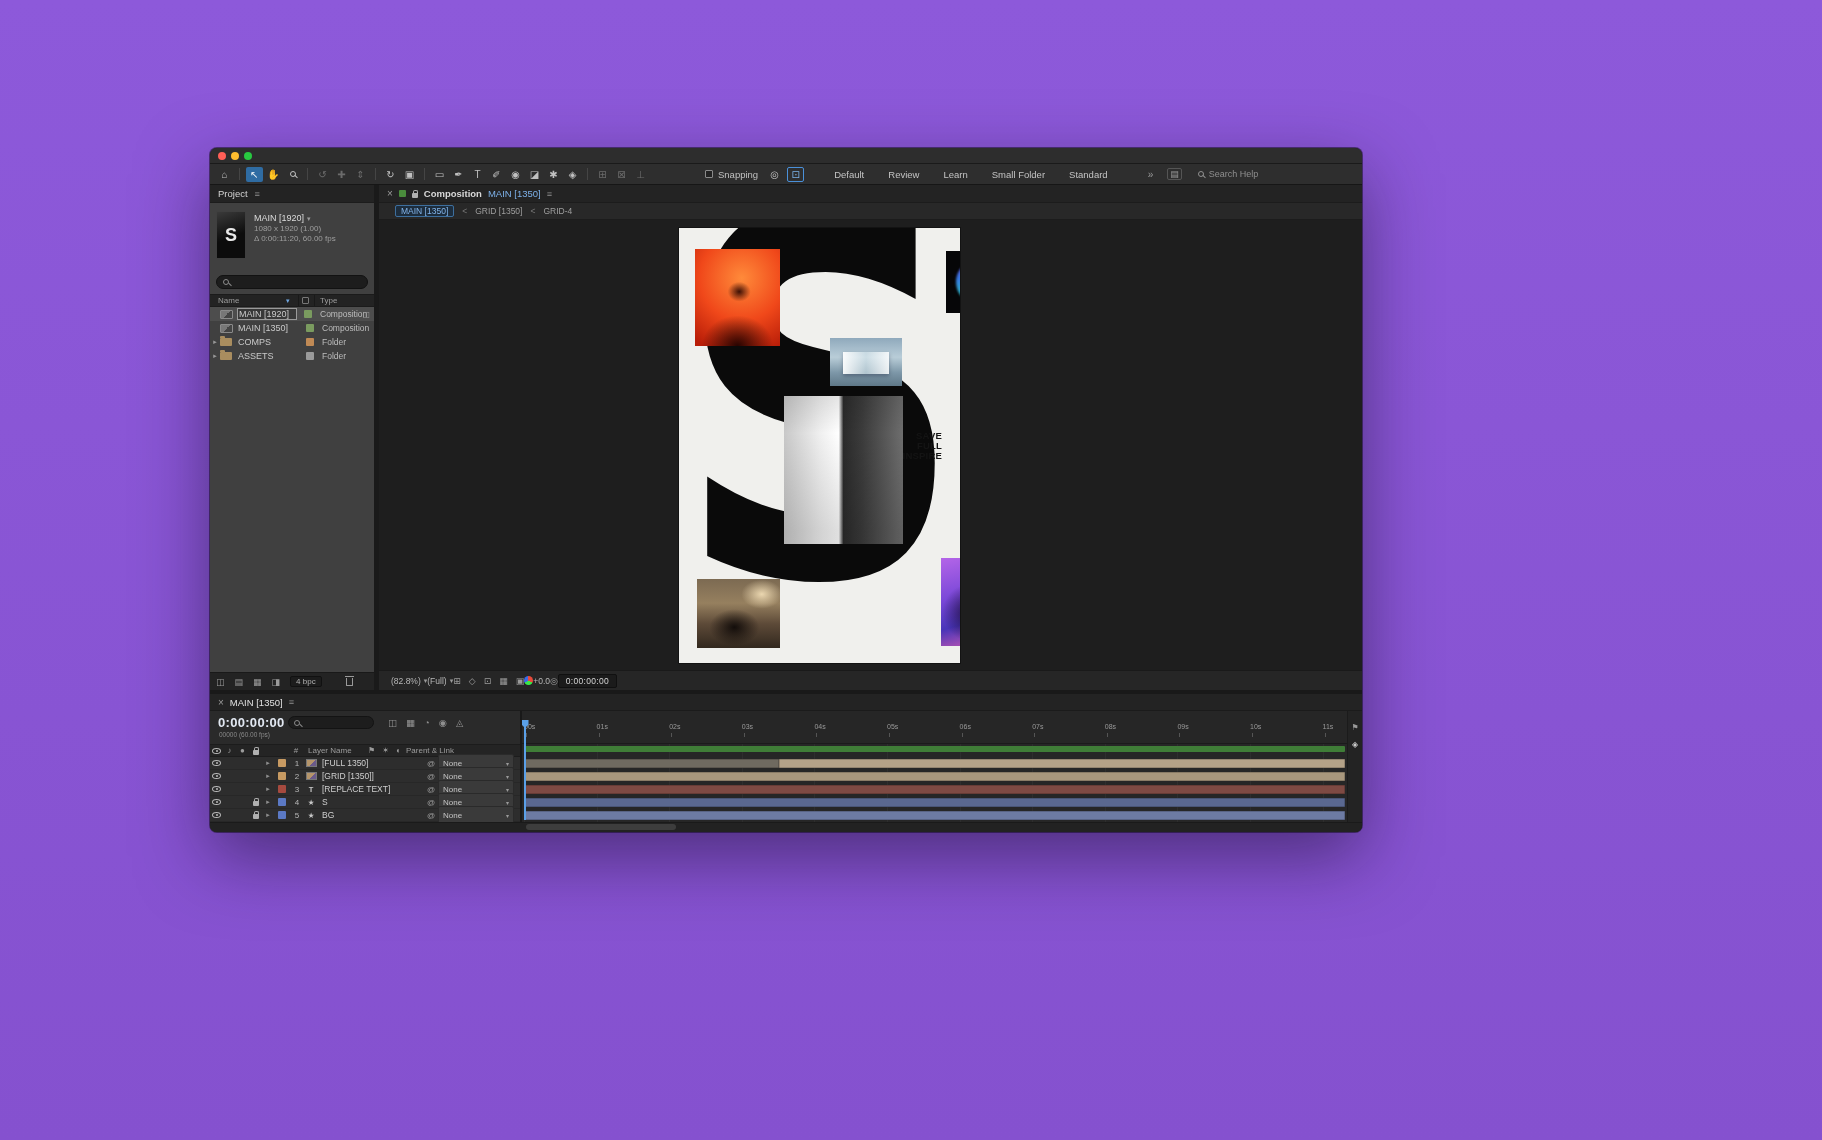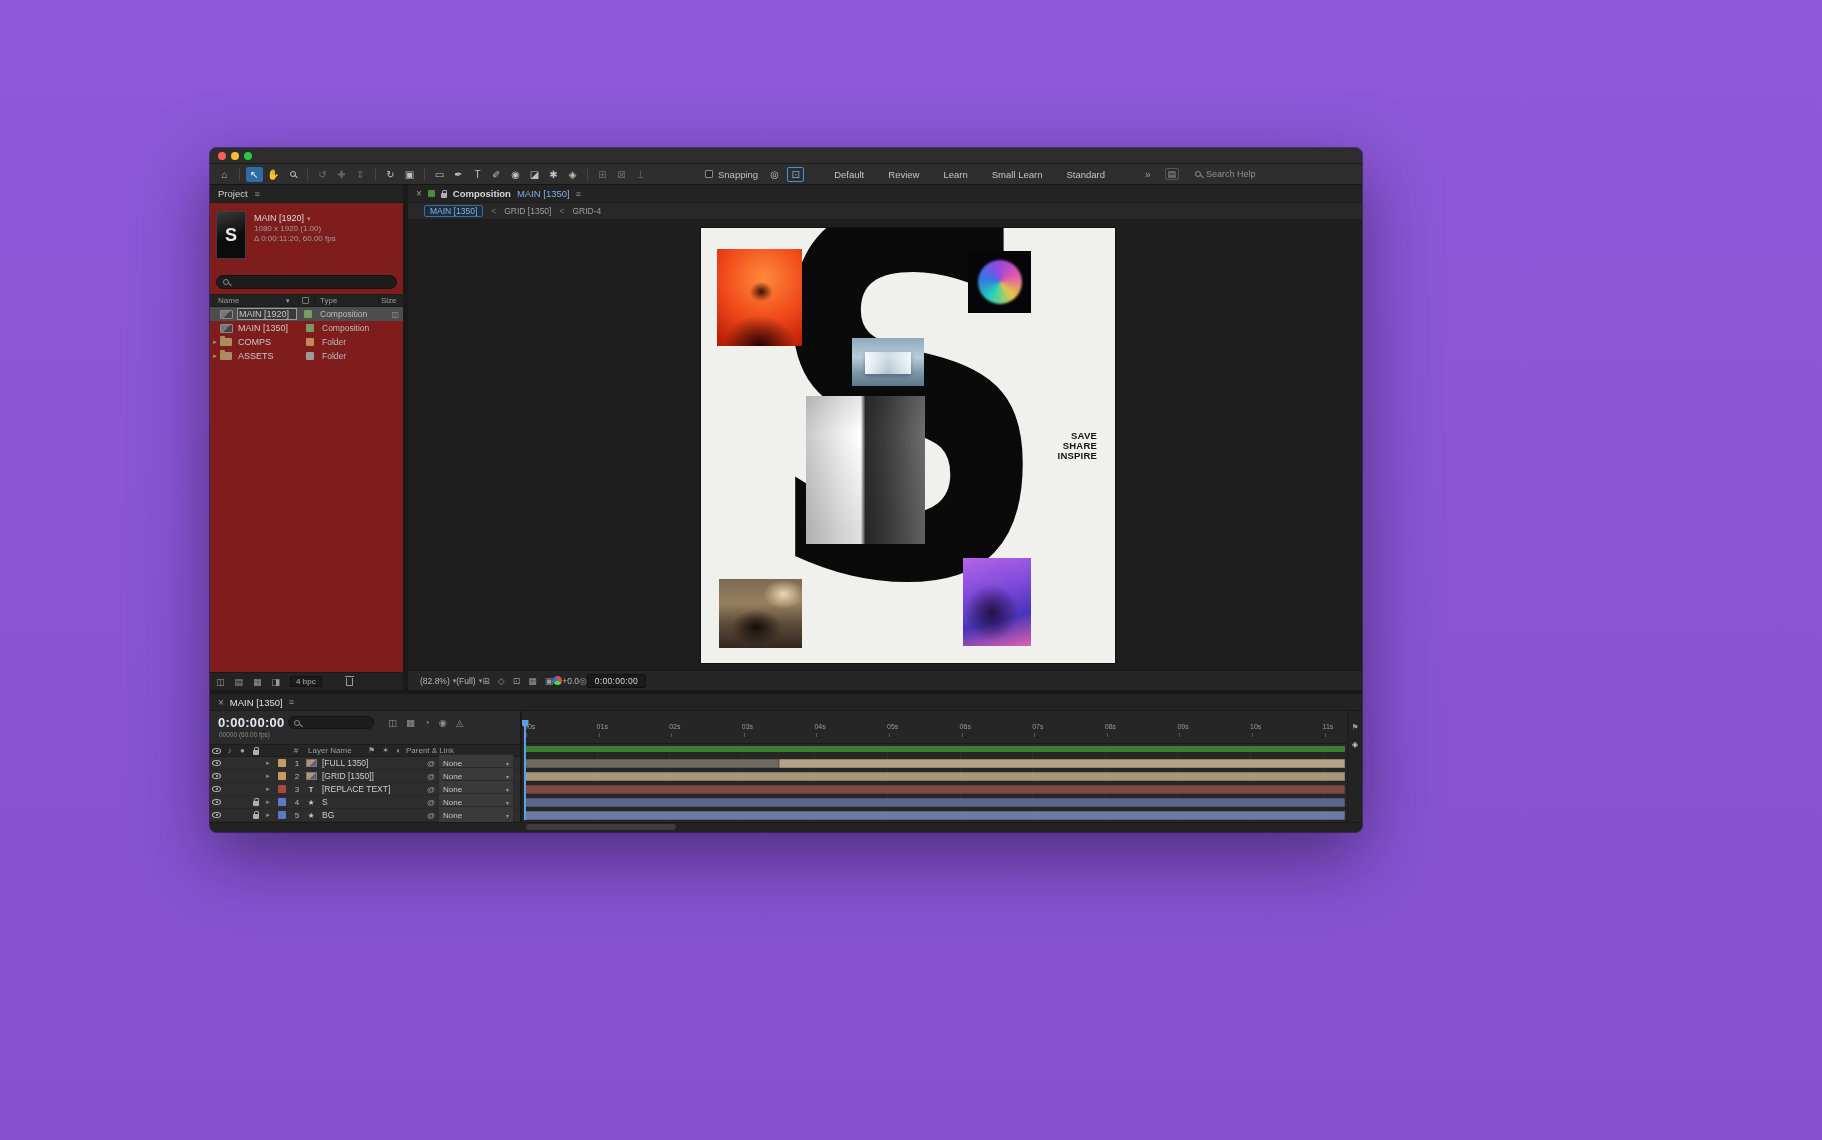--- a/index.html
+++ b/index.html
@@ -32,21 +32,21 @@
   .wsicon{margin-left:14px;color:#9a9a9a;border:1px solid #555;border-radius:2px;padding:0 2px;font-size:9px}
   .helpsearch{display:flex;align-items:center;gap:5px;margin-left:16px;color:#8f8f8f}
   .helpsearch input{background:transparent;border:none;outline:none;color:#bdbdbd;font-size:9px;width:110px;font-family:inherit}
   .helpsearch input::placeholder{color:#8f8f8f}
 
   
   .content{display:flex;height:505px}
   .vgap{width:5px;background:#1a1a1a}
 
   
-  .ppanel{width:193px;background:#7f1d1d;position:relative}
+  .ppanel{width:164px;background:#404040;position:relative}
   .ptabbar{height:18px;background:#232323;display:flex;align-items:center;gap:7px;padding:0 8px;border-bottom:1px solid #1c1c1c}
   .tablabel{color:#d2d2d2;font-size:9.5px}
   .menuic{color:#8f8f8f;font-size:9px}
   .closeic{color:#9a9a9a;font-size:10px}
   .pinfo{display:flex;gap:8px;padding:8px 6px 4px}
   .pthumb{width:30px;height:48px;background:linear-gradient(160deg,#3a3a3a,#0c0c0c 55%);display:flex;align-items:center;justify-content:center;color:#e8e8e8;font-weight:bold;font-size:18px;border:1px solid #3f3f3f}
   .pinfotext{padding-top:2px;line-height:10px}
   .pititle{color:#dadada;font-size:9px}
   .pititle .dda{margin-left:3px}
   .pidim,.pimeta{color:#9f9f9f;font-size:8px}
@@ -80,21 +80,21 @@
   
   .cpanel{flex:1;background:#262626;display:flex;flex-direction:column;position:relative}
   .ctabbar{height:18px;background:#232323;display:flex;align-items:center;gap:6px;padding:0 8px;border-bottom:1px solid #1c1c1c}
   .grpsq{width:7px;height:7px;background:#4a8c3c;border-radius:1px}
   .ctab-prefix{color:#d8d8d8;font-weight:bold;font-size:9.5px}
   .ctab-name{color:#7db0e8;font-size:9.5px}
   .cbread{height:17px;background:#282828;display:flex;align-items:center;gap:8px;padding:0 16px;font-size:8.5px;color:#9f9f9f;border-bottom:1px solid #1c1c1c}
   .bc-active{color:#82b4ea;border:1px solid #3d6f9e;background:#1d2d3d;padding:0 5px;border-radius:2px}
   .bc-sep{color:#777}
   .canvas{position:relative;flex:1;background:#1e1e1e;overflow:hidden}
-  .poster{position:absolute;left:293px;top:8px;width:414px;height:435px;overflow:hidden;box-shadow:0 0 0 1px rgba(0,0,0,.35)}
+  .poster{position:absolute;left:300px;top:8px;width:281px;height:435px;overflow:hidden;box-shadow:0 0 0 1px rgba(0,0,0,.35)}
   .bigS{position:absolute;left:50%;top:-76px;transform:translateX(-50%) scaleX(.8);font-size:500px;line-height:1;font-weight:700;color:#0a0a0a;font-family:"DejaVu Sans",sans-serif;z-index:1}
   .pimg{position:absolute;z-index:2}
   .img-red{left:16px;top:21px;width:85px;height:97px;background:
     radial-gradient(60% 45% at 50% 100%,rgba(30,2,0,.95),rgba(30,2,0,0) 70%),
     radial-gradient(16% 12% at 52% 44%,rgba(40,5,0,.9),rgba(40,5,0,0) 85%),
     radial-gradient(90% 80% at 55% 30%,#ff8a3a,#f0481a 55%,#b81d08 100%)}
   .img-holo{left:267px;top:23px;width:63px;height:62px;background:#060608;display:flex;align-items:center;justify-content:center}
   .img-holo::before{content:'';width:44px;height:44px;border-radius:50%;background:conic-gradient(from 210deg,#27e0c2,#3a7cf0,#9a4df0,#f05ab4,#f0d44a,#27e0c2);filter:blur(1px);opacity:.95}
   .img-house{left:151px;top:110px;width:72px;height:48px;background:linear-gradient(180deg,#8fa9bc 0%,#b9cdd8 40%,#7d97a8 72%,#5f7888 100%)}
   .img-house::before{content:'';position:absolute;left:18%;top:30%;width:64%;height:45%;background:linear-gradient(90deg,rgba(255,255,255,.92),rgba(220,235,240,.55) 50%,rgba(255,255,255,.85));box-shadow:0 2px 4px rgba(0,0,30,.3)}
@@ -209,21 +209,21 @@
         <span>Snapping</span>
         <span class="snapicons">
             <span class="tool">◎</span>
             <span class="tool boxedtool">⊡</span>
           </span>
       </span>
       <span class="wstabs">
           <span>Default</span>
           <span>Review</span>
           <span>Learn</span>
-          <span>Small Learn</span>
+          <span>Small Folder</span>
           <span>Standard</span>
         </span>
       <span class="chev">»</span>
       <span class="wsicon">▤</span>
       <span class="helpsearch">
         <i class="mag"></i>
         <input placeholder="Search Help" style="">
       </span>
     </div>
 
@@ -321,21 +321,21 @@
         </div>
         <div class="canvas">
           <div class="poster" style="background: rgb(240, 240, 237);">
             <span class="bigS">S</span>
             <div class="pimg img-red"></div>
             <div class="pimg img-holo"></div>
             <div class="pimg img-house"></div>
             <div class="pimg img-monolith"></div>
             <div class="caption">
               <div>SAVE</div>
-              <div>SHARE</div>
+              <div>FULL</div>
               <div>INSPIRE</div>
             </div>
             <div class="pimg img-moto"></div>
             <div class="pimg img-purple"></div>
           </div>
         </div>
         <div class="cstatus">
           <span class="dd">
               <span>(82.8%)</span>
               <span class="dda">▾</span>

